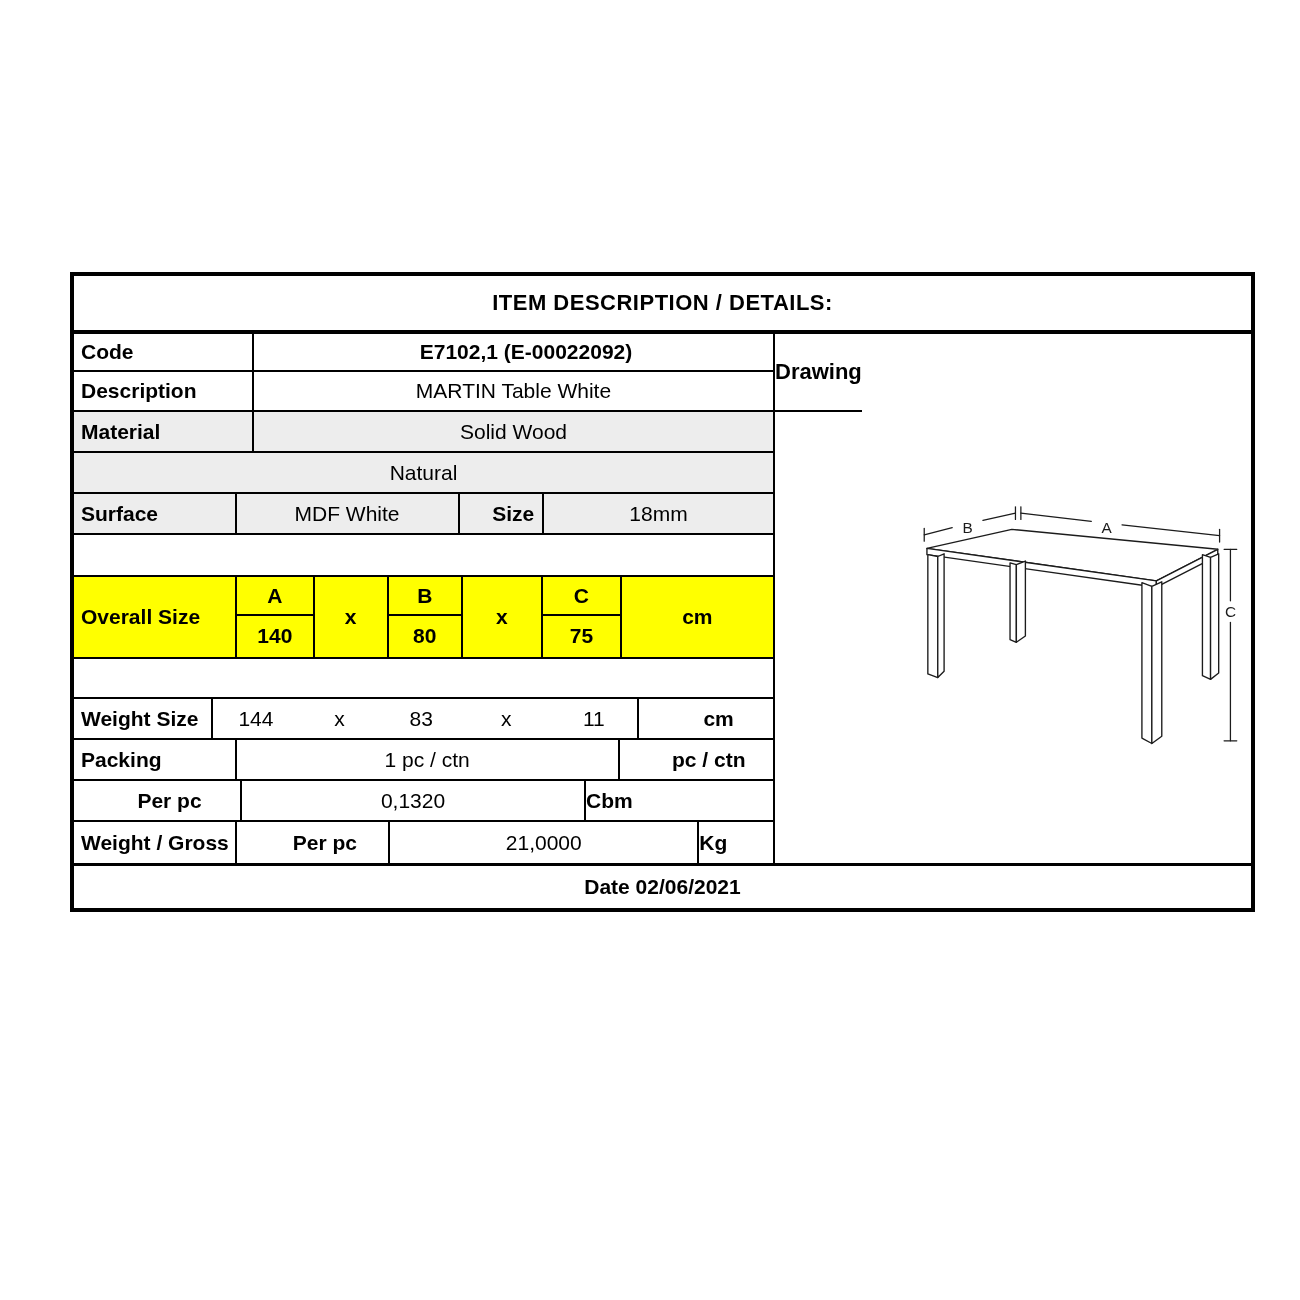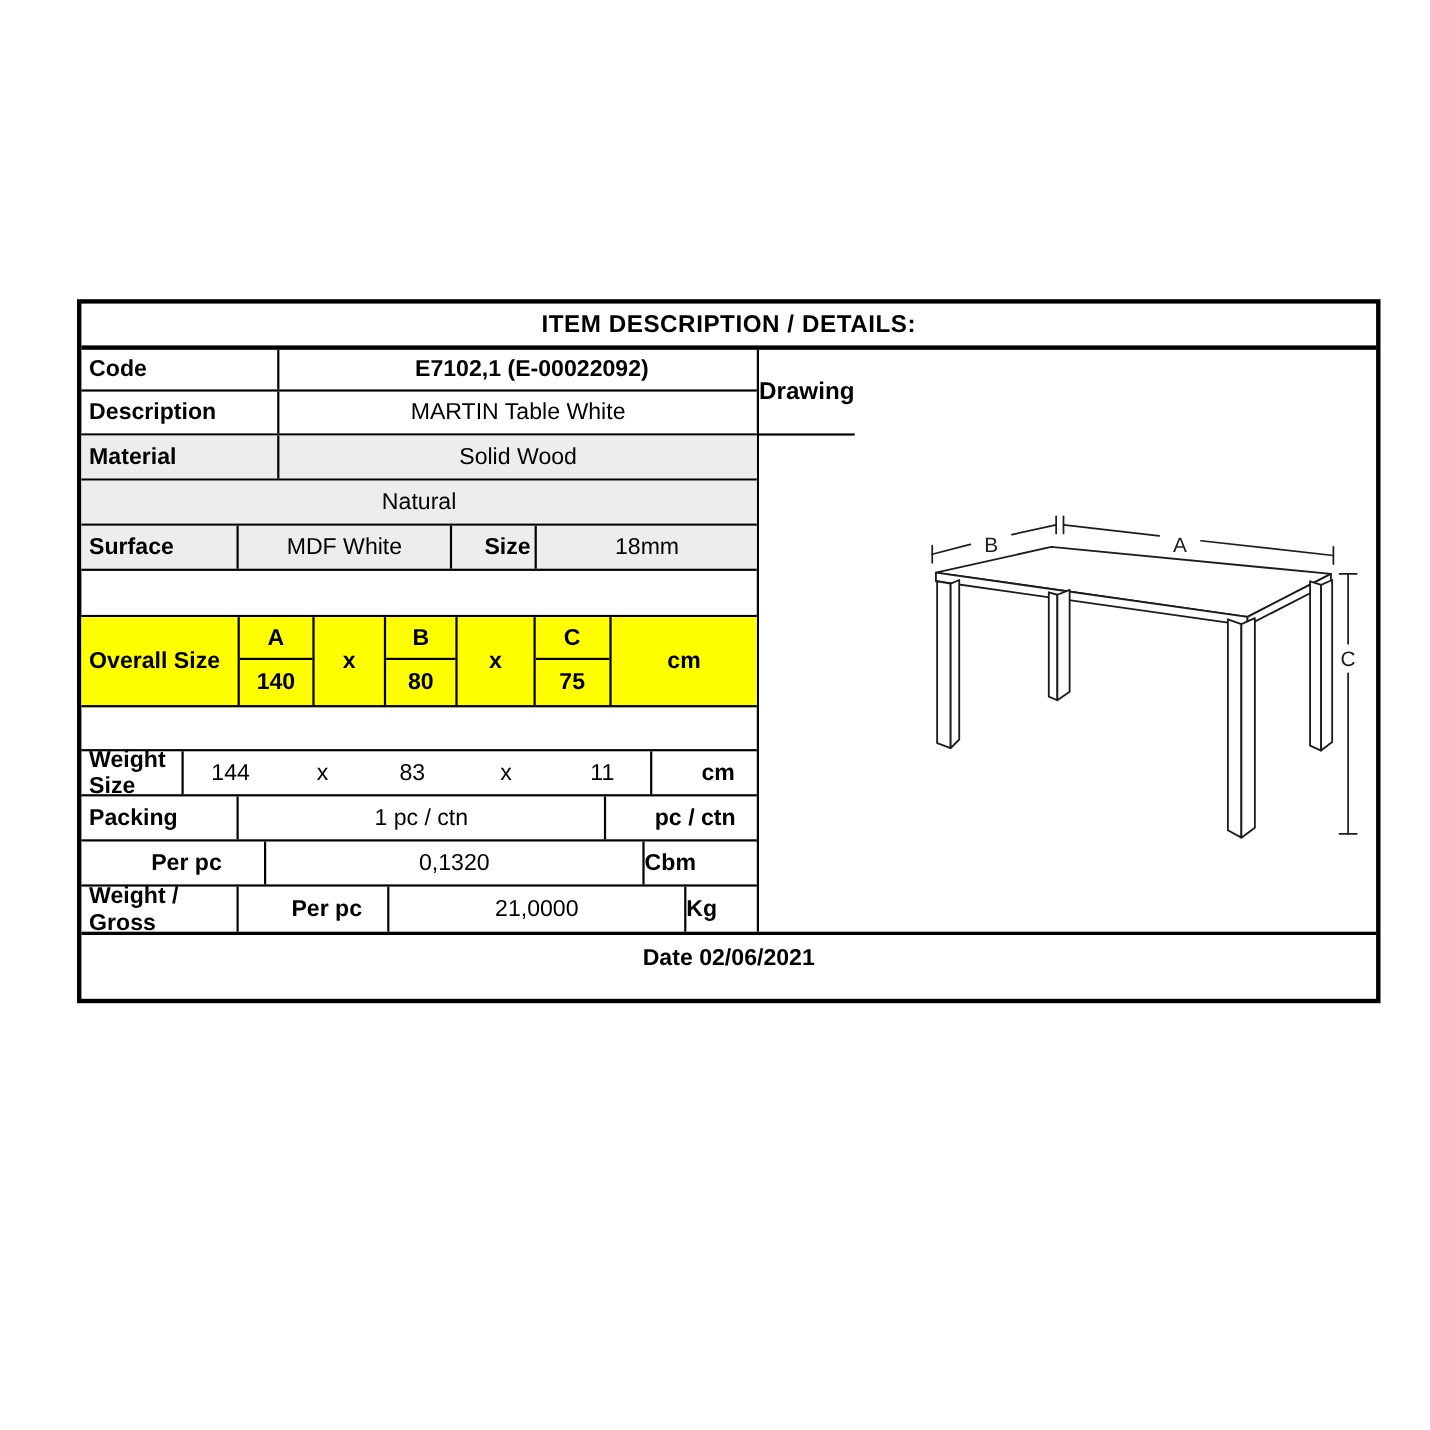--- a/index.html
+++ b/index.html
@@ -1,24 +1,24 @@
 <!DOCTYPE html>
 <html><head>
 <meta charset="utf-8">
 <style>
   * { margin:0; padding:0; box-sizing:border-box; }
   html,body { width:1300px; height:1300px; background:#ffffff; color:#000;
               font-family:"Liberation Sans", sans-serif; }
   .sheet { position:absolute; left:70px; top:272px; width:1185px; height:640px;
            border:4px solid #000; background:#fff; display:flex; flex-direction:column;
            font-size:21px; }
-  .hdr { height:42px; border-bottom:4px solid #000; display:flex; align-items:center;
+  .hdr { height:58px; border-bottom:4px solid #000; display:flex; align-items:center;
          justify-content:center; font-weight:bold; font-size:22px; letter-spacing:.5px; }
   .middle { display:flex; height:529px; }
-  .left { width:616px; border-right:2px solid #000; display:flex; flex-direction:column; }
+  .left { width:701px; border-right:2px solid #000; display:flex; flex-direction:column; }
   .row { display:flex; border-bottom:2px solid #000; width:100%; }
   .row.nb { border-bottom:none; }
   .h38{height:38px} .h40{height:40px} .h41{height:41px} .h42{height:42px} .h82{height:82px}
   .cell { display:flex; align-items:center; justify-content:center;
           border-right:2px solid #000; height:100%; }
   .cell.last { border-right:none; }
   .lab { width:180px; justify-content:flex-start; padding-left:7px; font-weight:bold; }
   .val { flex:1; border-right:none; }
   .bold { font-weight:bold;padding-left:25px; }
   .gray { background:#ededed; }

